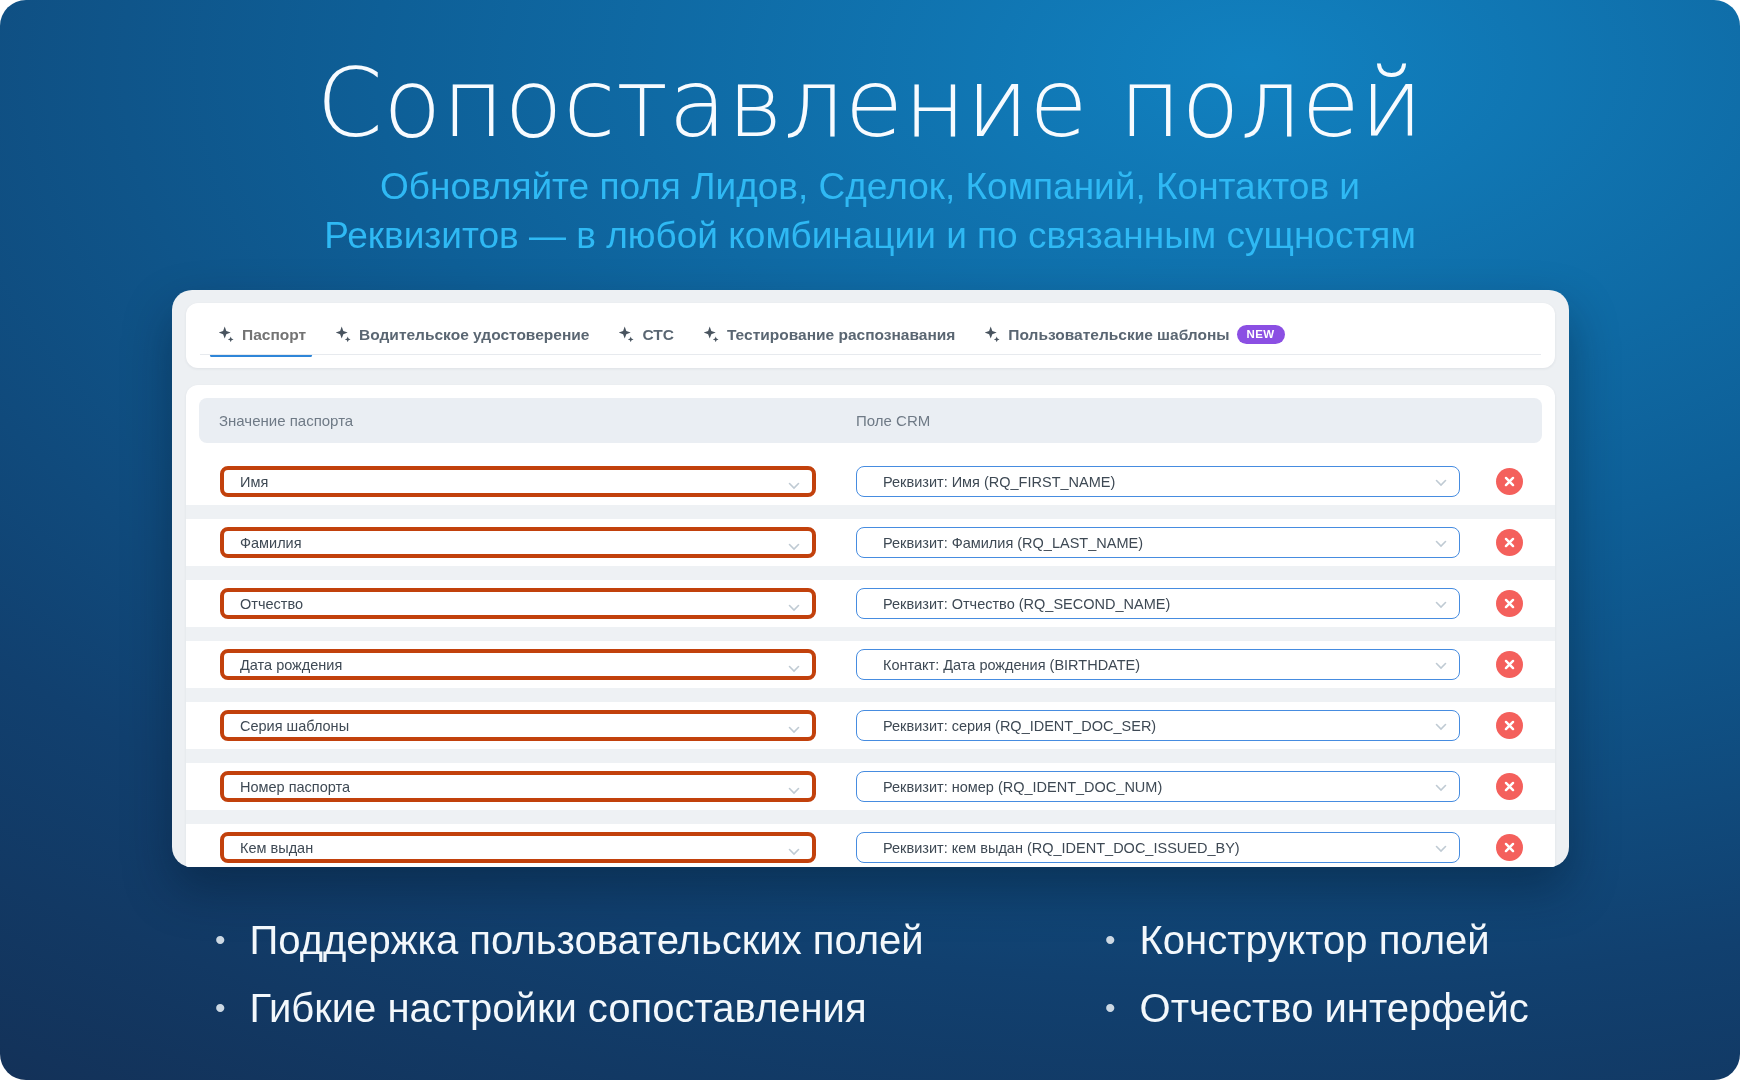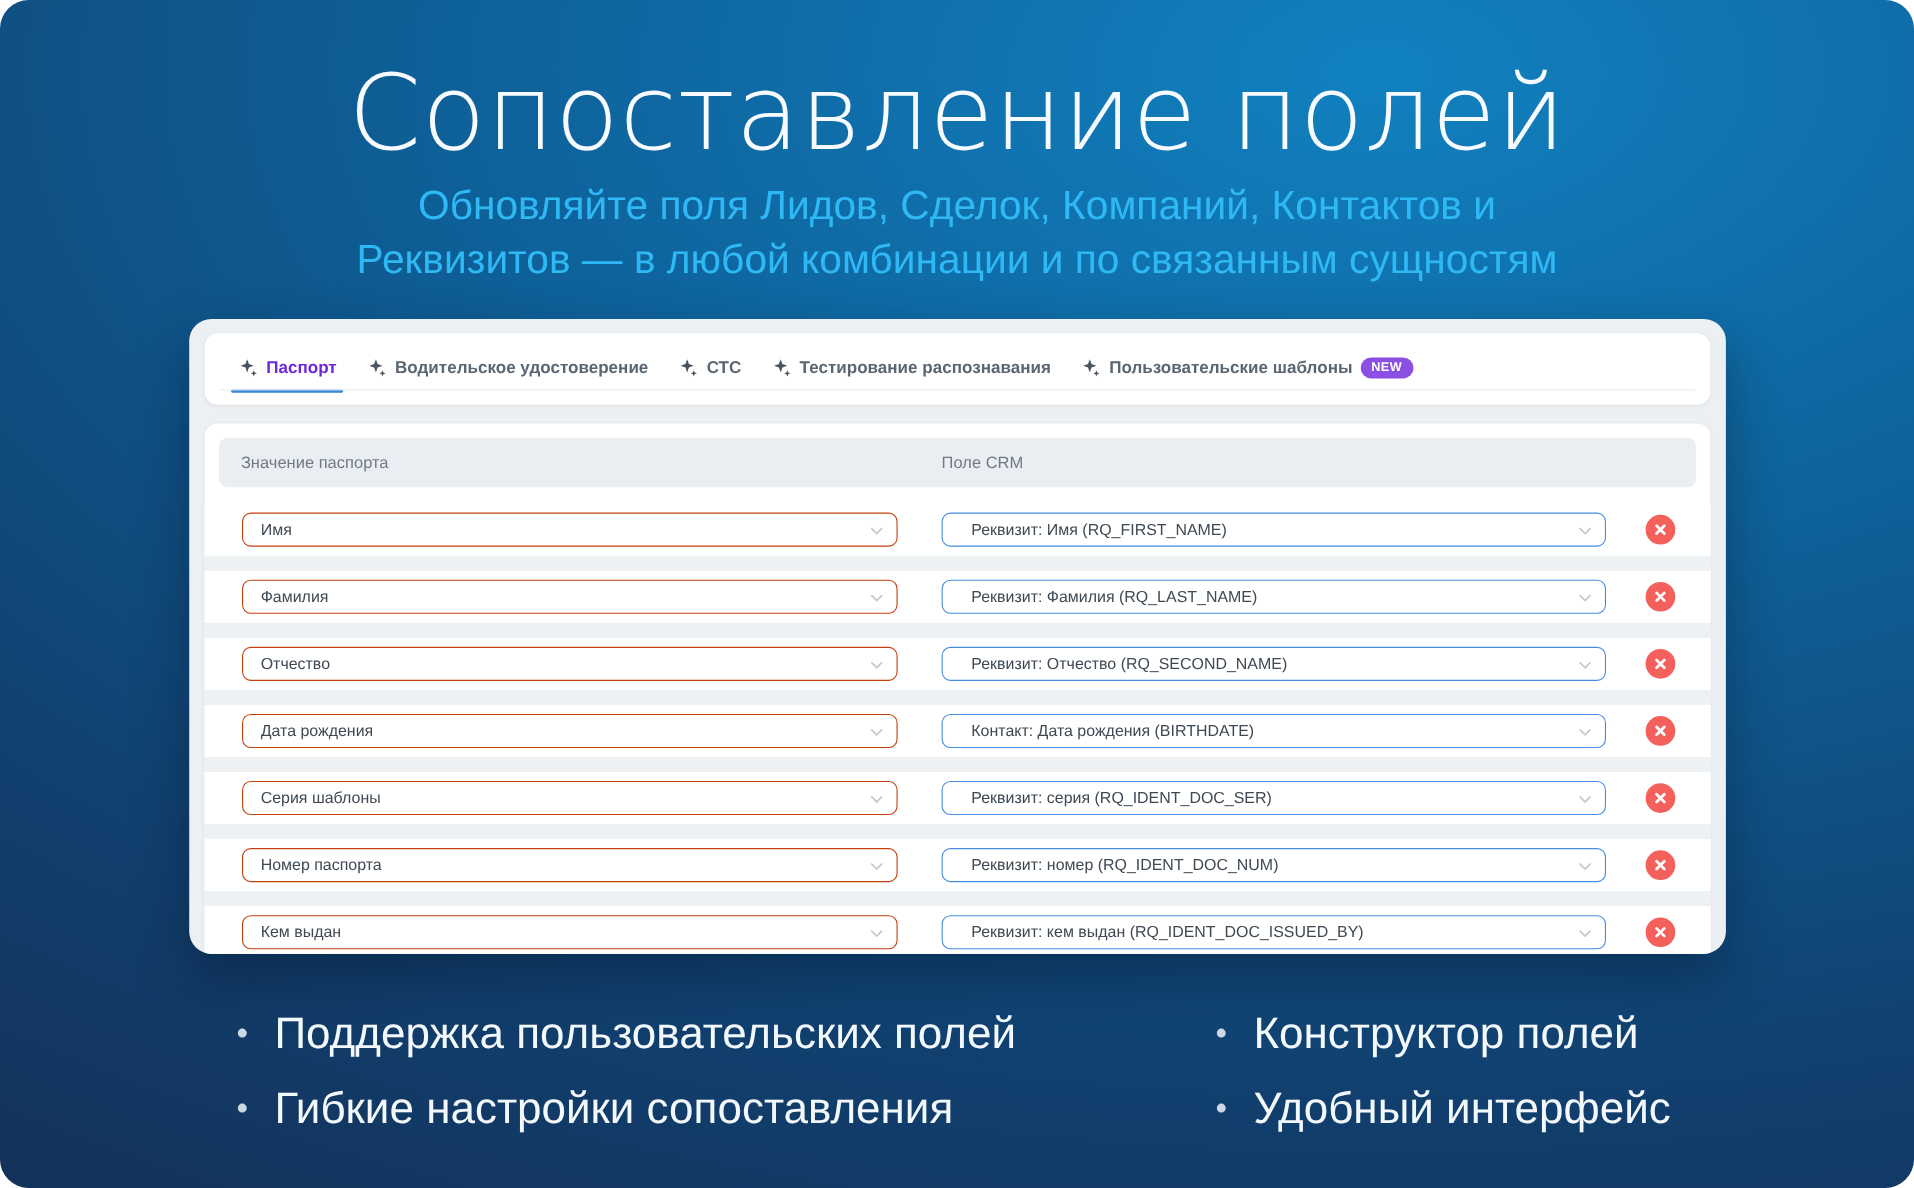--- a/index.html
+++ b/index.html
@@ -36,21 +36,21 @@
     content:""; position:absolute; left:14px; right:14px; bottom:13px; height:1px; background:#e7eaee;
   }
   .tabs {
     position:absolute; left:30px; top:12px; height:39px;
     display:flex; align-items:center; gap:27px;
   }
   .tab {
     position:relative; display:flex; align-items:center; gap:7px;
     font-size:15.5px; font-weight:600; color:#5a6672; cursor:pointer; white-space:nowrap;
   }
-  .tab.active { color:#6d28d9; }
+  .tab.active { color:#737373; }
   .tab.active::after {
     content:""; position:absolute; left:-6px; right:-6px; bottom:-13px; height:3px;
     background:#2e86d8; border-radius:3px;
   }
   .sparkle { color:#49545f; display:flex; align-items:flex-start; }
   .badge {
     background:#8b4fe3; color:#ffffff; font-size:11.5px; font-weight:700; letter-spacing:.4px;
     padding:4px 10px 3px; border-radius:12px; line-height:1;
   }
 
@@ -68,21 +68,21 @@
   .th-left { margin-left:20px; }
   .th-right { position:absolute; left:657px; }
   .tbody { position:relative; padding-top:15px; }
   .trow { position:relative; height:47px; background:#ffffff; }
   .rgap { height:14px; background:#eef1f4; }
   .sel {
     position:absolute; top:8px; height:31px; background:#ffffff;
     border-radius:8px; display:flex; align-items:center;
     font-size:14.5px; color:#3e4954; padding:0 34px 0 16px; cursor:pointer;
   }
-  .sel-left  { left:34px;  width:596px; border:1px solid #c2410c; }
+  .sel-left  { left:34px;  width:596px; border:4px solid #c2410c; }
   .sel-right { left:670px; width:604px; border:1px solid #468ce0;padding-left:26px; }
   .sel-text { overflow:hidden; white-space:nowrap; text-overflow:ellipsis; }
   .chev { position:absolute; right:12px; top:12px; display:flex; }
   .del {
     position:absolute; left:1310px; top:10px; width:27px; height:27px;
     border:none; border-radius:50%; background:#f4605c; cursor:pointer;
     display:flex; align-items:center; justify-content:center; padding:0;
   }
 
   
@@ -373,16 +373,16 @@
   </li>
 </ul>
   <ul class="features right">
   <li class="feat">
     <span class="dot">•</span>
     <span class="feat-text">Конструктор полей</span>
   </li>
 
   <li class="feat">
     <span class="dot">•</span>
-    <span class="feat-text">Удобный интерфейс</span>
+    <span class="feat-text">Отчество интерфейс</span>
   </li>
 </ul>
 </div>
 
 </body></html>

